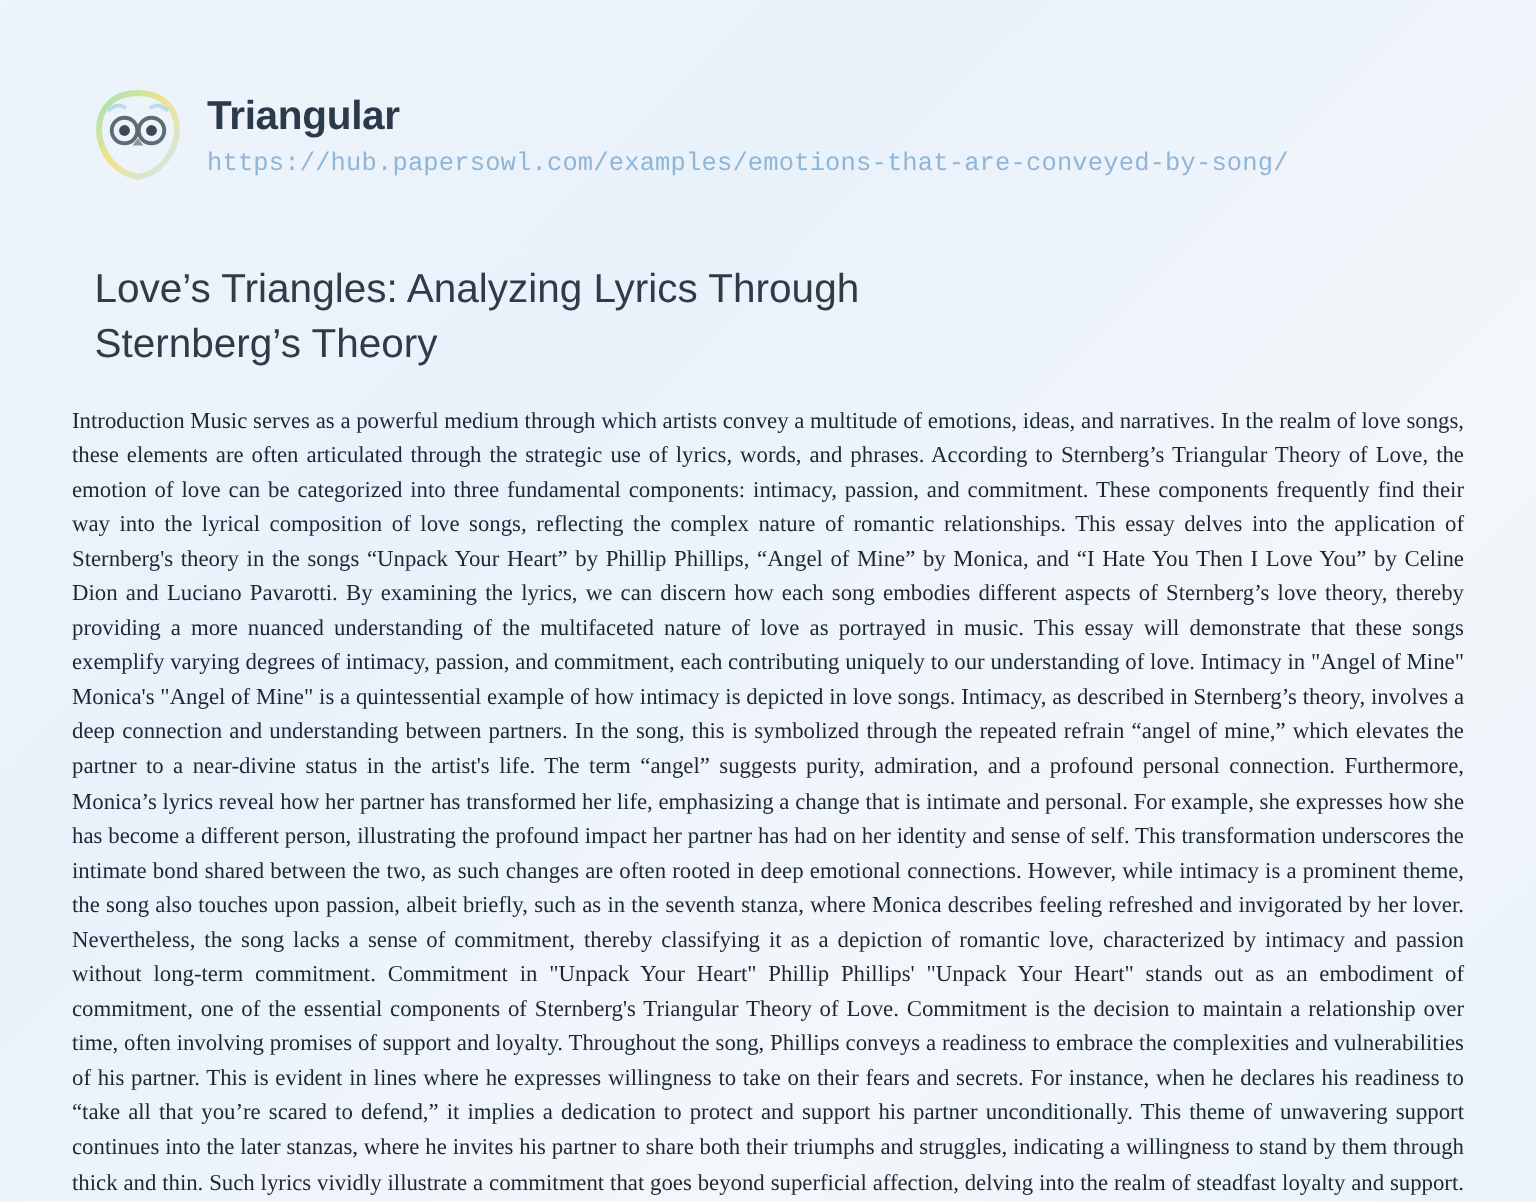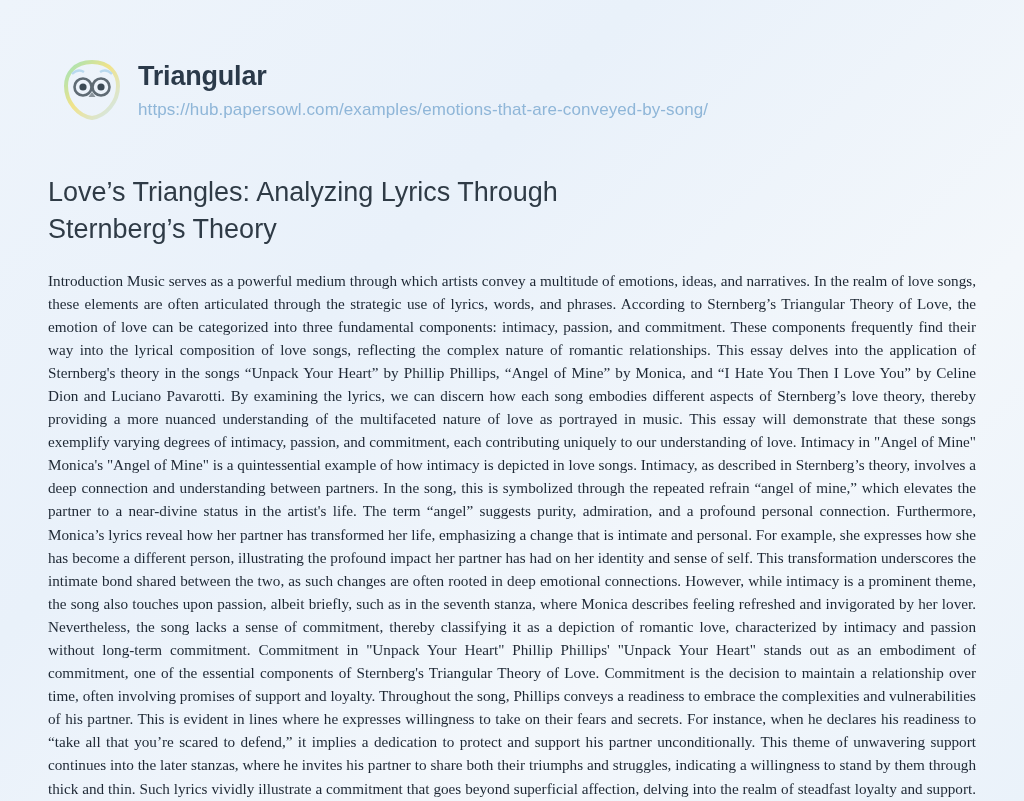--- a/index.html
+++ b/index.html
@@ -40,33 +40,33 @@
   }
   .brand-name {
     font-family: "Liberation Sans", sans-serif;
     font-size: 27px;
     font-weight: bold;
     color: #2b3a4a;
     letter-spacing: -0.2px;
     line-height: 1.1;
   }
   .site-url {
-    font-family: Liberation Sans, sans-serif;
+    font-family: Liberation Mono, monospace;
     font-size: 17px;
     color: #8fb6d8;
     margin-top: 8px;
     letter-spacing: 0.1px;
   }
   .doc-title {
     font-family: "Liberation Sans", sans-serif;
     font-size: 27px;
     font-weight: normal;
     color: #2f3b46;
     line-height: 1.38;
-    margin: 52px 0 0 0;
+    margin: 52px 0 0 15px;
     padding-left: 2px;
     max-width: 640px;
   }
   .doc-body {
     font-family: "Liberation Serif", serif;
     font-size: 15.2px;
     line-height: 1.52;
     color: #1d2733;
     text-align: justify;
     margin-top: 20px;

